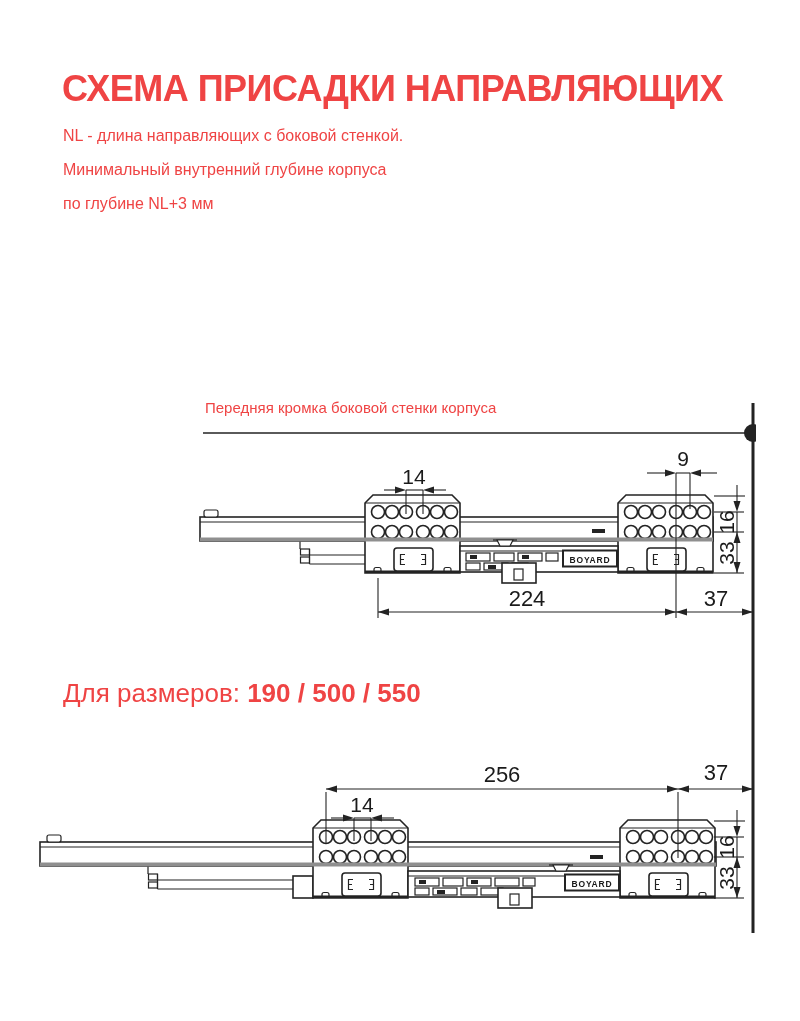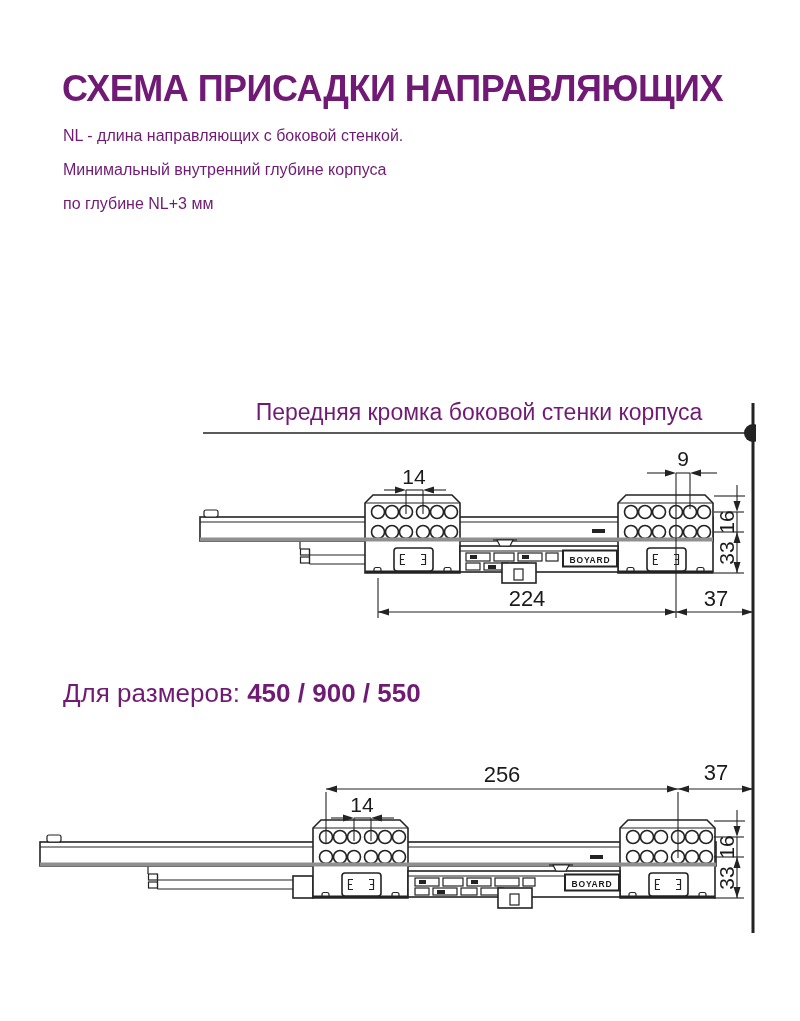--- a/index.html
+++ b/index.html
@@ -1,24 +1,24 @@
 <!DOCTYPE html>
 <html><head>
 <meta charset="utf-8">
 <style>
   html,body{margin:0;padding:0;background:#fff;}
   .page{position:relative;width:756px;height:1021px;background:#fff;overflow:hidden;
-        font-family:"Liberation Sans",sans-serif;color:#701a75;}
+        font-family:"Liberation Sans",sans-serif;color:#ef4444;}
   .abs{position:absolute;}
   .title{left:62px;top:68px;font-size:36px;font-weight:bold;letter-spacing:-0.5px;white-space:nowrap;}
   .desc{left:63px;top:119px;font-size:16px;line-height:34px;}
   .sizes-line{left:63px;top:344px;font-size:26px;white-space:nowrap;}
   .sizes-line b{font-weight:bold;}
   .sizes-line-2{top:678px;}
-  .front-label{left:205px;top:399px;width:548px;text-align:center;font-size:23px;white-space:nowrap;}
+  .front-label{left:205px;top:399px;width:548px;text-align:left;font-size:15px;white-space:nowrap;}
   svg{position:absolute;left:0;top:0;}
   .ln{stroke:#232323;stroke-width:1.6;fill:none;}
   .lnw{stroke:#232323;stroke-width:1.6;fill:#fff;}
   .ln2{stroke:#232323;stroke-width:1.2;fill:none;}
   .ln2w{stroke:#232323;stroke-width:1.2;fill:#fff;}
   .dim{stroke:#232323;stroke-width:1.1;fill:none;}
   .arr{fill:#232323;stroke:none;}
   .blk{fill:#232323;stroke:none;}
   .dimtxt{font-family:"Liberation Sans",sans-serif;font-size:22px;fill:#1a1a1a;}
   .dimtxt-s{font-size:21px;}
@@ -35,21 +35,21 @@
     <div>NL - длина направляющих с боковой стенкой.</div>
     <div>Минимальный внутренний глубине корпуса</div>
     <div>по глубине NL+3 мм</div>
   </div>
 
 
   <div class="abs front-label">Передняя кромка боковой стенки корпуса</div>
 
   <div class="abs sizes-line sizes-line-2">
     <span>Для размеров:</span>
-    <b>450 / 900 / 550</b>
+    <b>190 / 500 / 550</b>
   </div>
 
   <svg width="800" height="1021" viewBox="0 0 800 1021">
     <defs>
       <g id="bracket">
         <path class="lnw" d="M0,78 V8 L8,0 H87 L95,8 V78 Z"></path>
         <line class="ln2" x1="0" y1="8" x2="95" y2="8"></line>
         <rect class="ln2w" x="9" y="72.5" width="7" height="5" rx="2"></rect>
         <rect class="ln2w" x="79" y="72.5" width="7" height="5" rx="2"></rect>
         <line x1="0" y1="76.8" x2="95" y2="76.8" stroke="#232323" stroke-width="2.4"></line>

